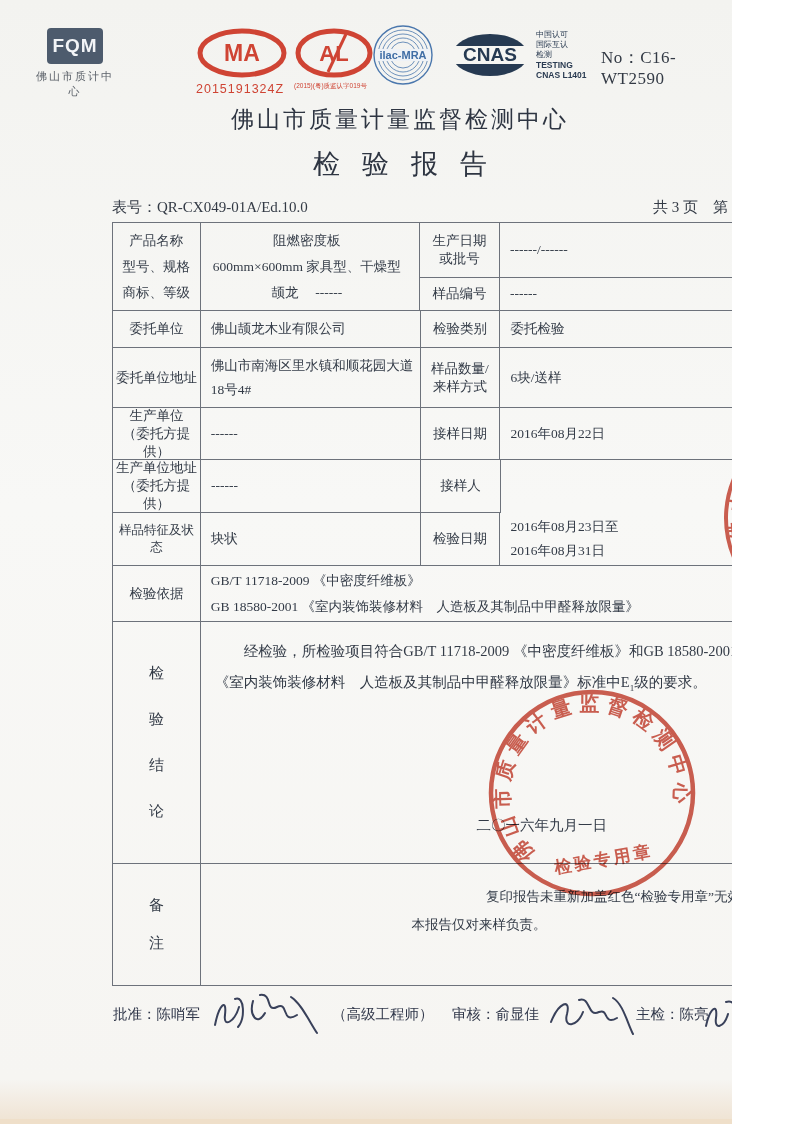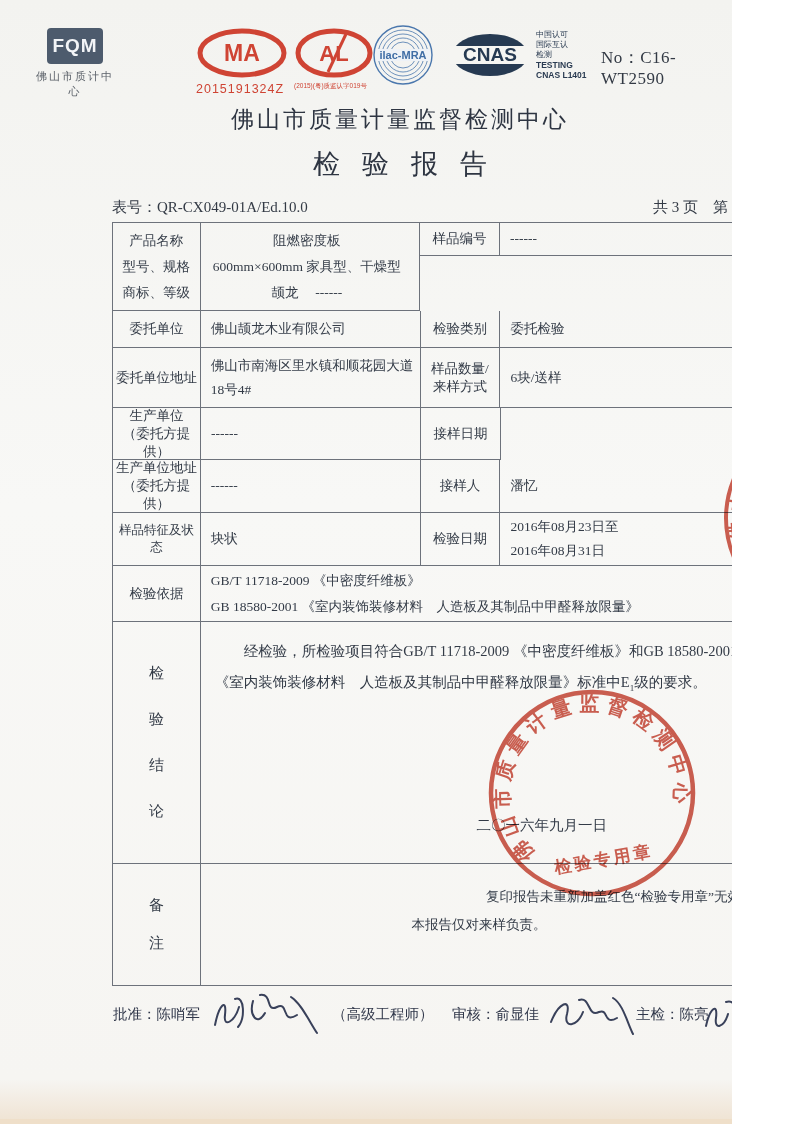--- a/index.html
+++ b/index.html
@@ -128,20 +128,27 @@
         <div>产品名称</div>
         <div>型号、规格</div>
         <div>商标、等级</div>
       </div>
       <div class="cell val c2 center lh">
         <div>阻燃密度板</div>
         <div>600mm×600mm 家具型、干燥型</div>
         <div>颉龙　 ------</div>
       </div>
       <div style="width:338px; display:flex; flex-direction:column;">
+        <div class="trow" style="height:55px;">
+          <div class="cell lab c3">
+            <div>生产日期</div>
+            <div>或批号</div>
+          </div>
+          <div class="cell val c4">------/------</div>
+        </div>
         <div class="trow" style="height:33px;">
           <div class="cell lab c3">样品编号</div>
           <div class="cell val c4">------</div>
         </div>
       </div>
     </div>
 
     <div class="trow" style="height:37px;">
       <div class="cell lab c1">委托单位</div>
       <div class="cell val c2">佛山颉龙木业有限公司</div>
@@ -159,30 +166,30 @@
       <div class="cell val c4">6块/送样</div>
     </div>
 
     <div class="trow" style="height:52px;">
       <div class="cell lab c1">
         <div>生产单位</div>
         <div>（委托方提供）</div>
       </div>
       <div class="cell val c2">------</div>
       <div class="cell lab c3">接样日期</div>
+      <div class="cell val c4">2016年08月22日</div>
     </div>
 
     <div class="trow" style="height:53px;">
       <div class="cell lab c1">
         <div>生产单位地址</div>
         <div>（委托方提供）</div>
       </div>
       <div class="cell val c2">------</div>
       <div class="cell lab c3">接样人</div>
-      <div class="cell val c4">潘忆</div>
     </div>
 
     <div class="trow" style="height:53px;">
       <div class="cell lab c1" style="font-size:12.5px;">样品特征及状态</div>
       <div class="cell val c2">块状</div>
       <div class="cell lab c3">检验日期</div>
       <div class="cell val c4" style="line-height:24px;">
         <div>2016年08月23日至</div>
         <div>2016年08月31日</div>
       </div>

